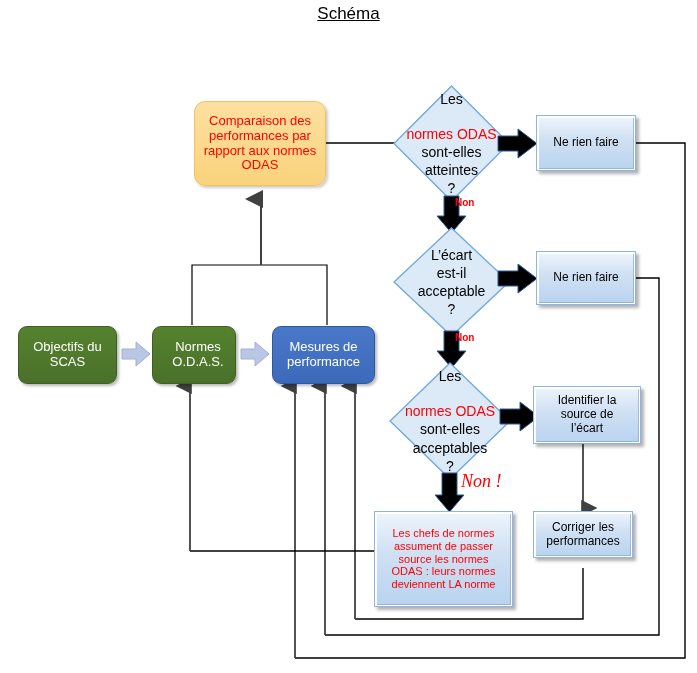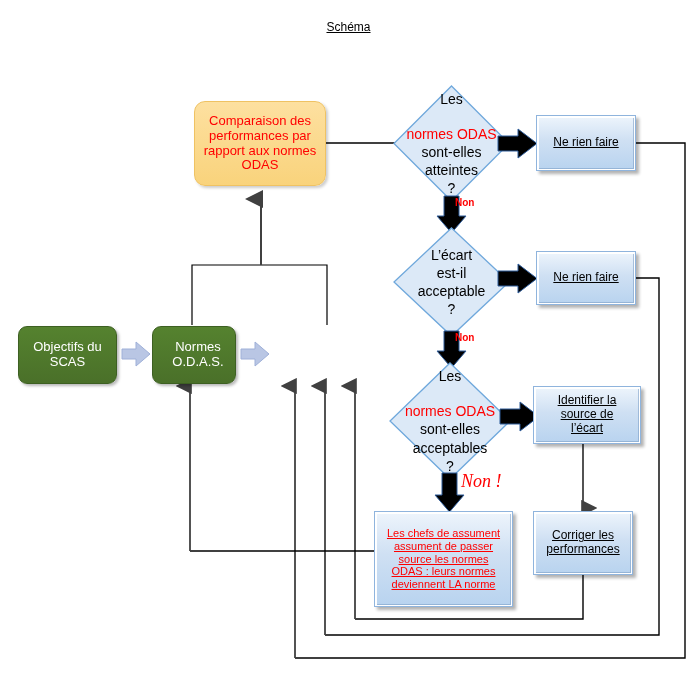--- a/index.html
+++ b/index.html
@@ -8,23 +8,23 @@
     background:#ffffff;
     font-family:"Liberation Sans", sans-serif;
     position:relative;
     overflow:hidden;
   }
   #canvas{position:absolute;left:0;top:0;width:697px;height:673px;}
 
   
   .title{
     position:absolute;
-    left:0;top:20px;width:697px;
+    left:0;top:4px;width:697px;
     text-align:center;
-    font-size:12px;
+    font-size:17px;
     color:#000;
     text-decoration:underline;
   }
 
   
   .node{
     position:absolute;
     box-sizing:border-box;
     display:flex;
     align-items:center;
@@ -67,21 +67,20 @@
   .bevel{
     background:linear-gradient(180deg,#eef5fc 0%,#cfe0f3 45%,#b8d3ef 100%);
     border:1px solid #8fb4dd;
     color:#000000;
     font-size:12px;
     box-shadow:
       inset 0 0 0 1px #ffffff,
       inset 2px 2px 0 0 rgba(255,255,255,.95),
       inset -2px -2px 0 0 rgba(120,155,195,.55),
       3px 3px 3px rgba(0,0,0,.30);
-    text-decoration: underline;
   }
   .bevel.redtext{color:#ff0000;}
 
   
   .diamond-wrap{position:absolute;}
   .diamond-shape{
     position:absolute;left:0;top:0;width:100%;height:100%;
   }
   .diamond-label{
     position:absolute;left:0;top:0;width:100%;height:100%;
@@ -178,20 +177,26 @@
     <div style="width:100%;padding-left:8px;">
       <div>Normes</div>
       <div>O.D.A.S.</div>
     </div>
   </div>
 
   <svg class="chev" style="left:241px;top:340px;" width="29" height="30">
     <polygon points="0,9 14,9 14,2 28,14 14,26 14,19 0,19" fill="#B9C6E4" stroke="#9FB0D8" stroke-width="1"></polygon>
   </svg>
 
+  <div class="node blueround" style="left:272px;top:326px;width:103px;height:58px;">
+    <div style="width:100%;">
+      <div>Mesures de</div>
+      <div>performance</div>
+    </div>
+  </div>
 
   <div class="diamond-wrap" style="left:393px;top:85px;width:117px;height:117px;">
     <svg class="diamond-shape" viewBox="0 0 117 117">
       <polygon points="58.5,1 116,58.5 58.5,116 1,58.5" fill="#DCE9F7" stroke="#6FA8DC" stroke-width="1.3"></polygon>
     </svg>
     <div class="diamond-label">
       <span>Les</span>
       <span class="red">normes ODAS</span>
       <span>sont-elles</span>
       <span>atteintes</span>
@@ -260,30 +265,30 @@
   <div class="nonbig" style="left:461px;top:471px;font-style:italic;">Non !</div>
 
   <div class="node bevel" style="left:533px;top:386px;width:108px;height:58px;">
     <div style="width:100%;">
       <div>Identifier la</div>
       <div>source de</div>
       <div>l’écart</div>
     </div>
   </div>
 
-  <div class="node bevel" style="left:533px;top:511px;width:100px;height:64px;">
+  <div class="node bevel" style="left:533px;top:511px;width:100px;height:47px;">
     <div style="width:100%;">
       <div>Corriger les</div>
       <div>performances</div>
     </div>
   </div>
 
   <div class="node bevel redtext" style="left:374px;top:511px;width:139px;height:96px;font-size:11px;">
     <div style="width:100%;">
-      <div>Les chefs de assument</div>
+      <div>Les chefs de normes</div>
       <div>assument de passer</div>
       <div>source les normes</div>
       <div>ODAS : leurs normes</div>
       <div>deviennent LA norme</div>
     </div>
   </div>
 
 </div>
 
 </body></html>

